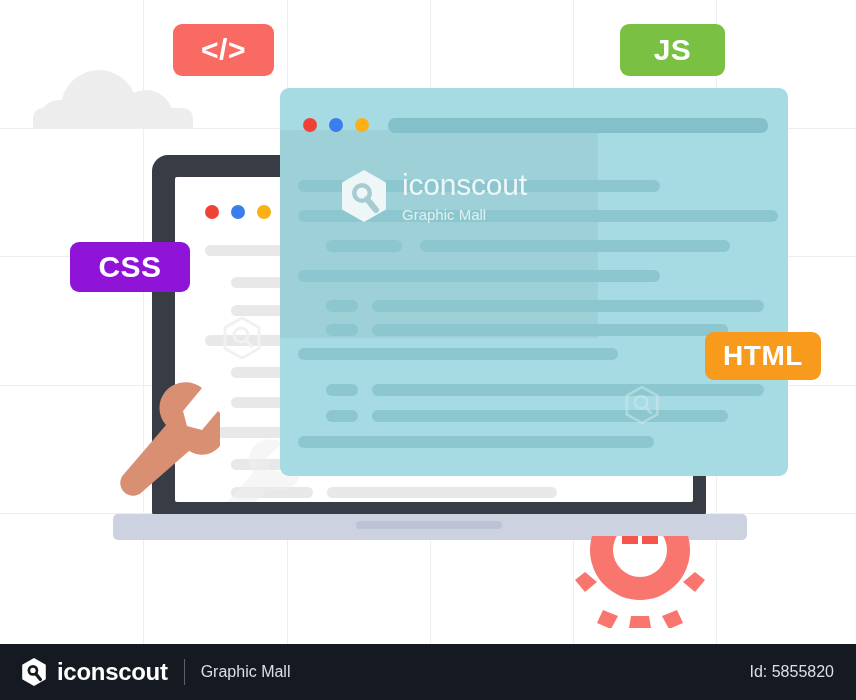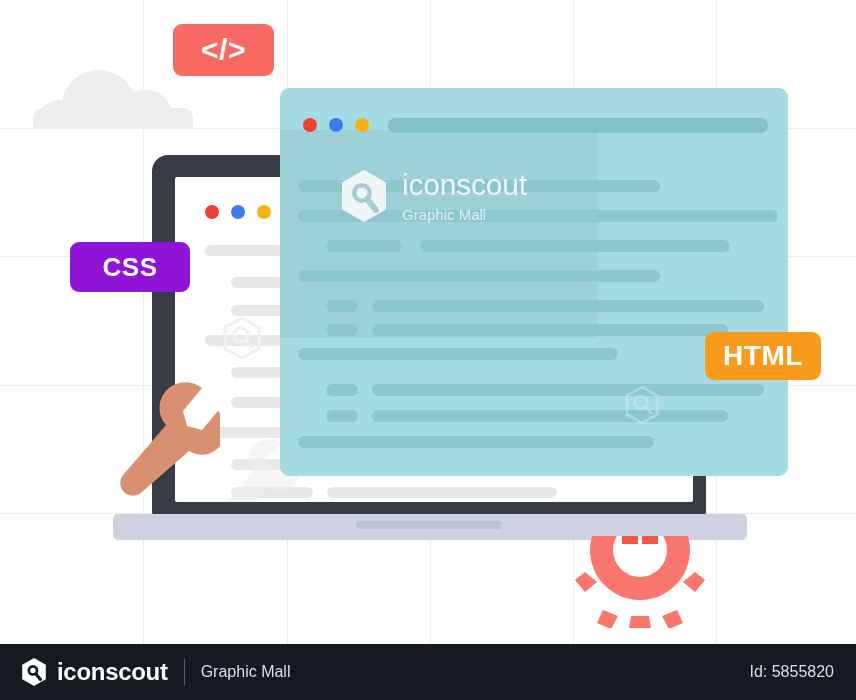--- a/index.html
+++ b/index.html
@@ -104,21 +104,21 @@
     color: #ffffff; font-weight: 700;
     font-family: "Liberation Sans", sans-serif;
     border-radius: 9px;
     letter-spacing: 0.5px;
   }
   .tag-code { left: 173px; top: 24px; width: 101px; height: 52px;
               background: #f96a63; font-size: 30px; }
   .tag-js   { left: 620px; top: 24px; width: 105px; height: 52px;
               background: #7ac143; font-size: 30px; }
   .tag-css  { left: 70px; top: 242px; width: 120px; height: 50px;
-              background: #9013d8; font-size: 26px; text-align: right; }
+              background: #9013d8; font-size: 30px; text-align: right; }
   .tag-html { left: 705px; top: 332px; width: 116px; height: 48px;
               background: #f89a1c; font-size: 28px; }
 
   
   .wrench { position: absolute; left: 98px; top: 376px; width: 122px; height: 128px; }
 
   
   .gear { position: absolute; left: 573px; top: 536px; width: 134px; height: 92px; }
 
   
@@ -290,20 +290,23 @@
       </g>
       <circle cx="67" cy="14" r="27" fill="#ffffff"></circle>
       <path d="M49 0 h16 v8 h-16 z" fill="#f6554c"></path>
       <path d="M69 0 h16 v8 h-16 z" fill="#f6554c"></path>
     </svg>
   </div>
 
   <div class="tag tag-code">
     <span>&lt;/&gt;</span>
   </div>
+  <div class="tag tag-js">
+    <span>JS</span>
+  </div>
   <div class="tag tag-css">
     <span>CSS</span>
   </div>
   <div class="tag tag-html">
     <span>HTML</span>
   </div>
 
   <div class="footer">
     <div class="footer-left">
       <svg class="fl-logo" viewBox="0 0 52 56">

